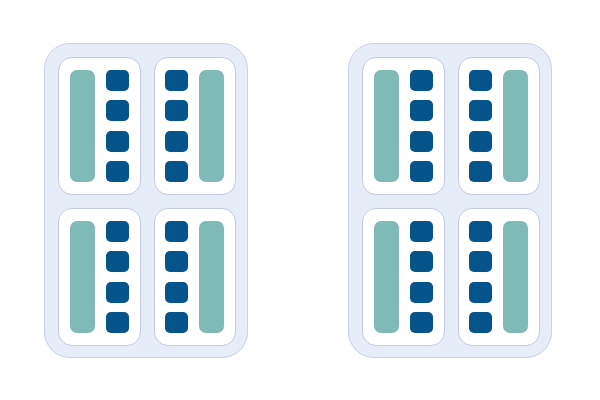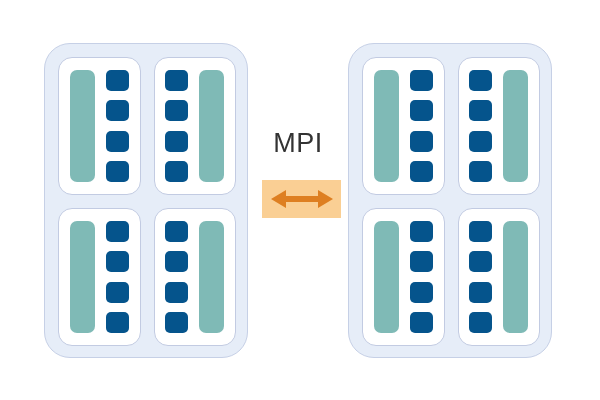--- a/index.html
+++ b/index.html
@@ -166,68 +166,60 @@
           <div class="core" style="background: rgb(5, 84, 140);"></div>
           <div class="core" style="background: rgb(5, 84, 140);"></div>
           <div class="core" style="background: rgb(5, 84, 140);"></div>
           <div class="core" style="background: rgb(5, 84, 140);"></div>
         </div>
       </div>
 
     </div>
   </div>
 
-  <div id="interconnect">
-    <div id="mpi-label" style="color: rgb(51, 51, 51);">MPI</div>
-    <div id="mpi-arrow-box" style="background: rgb(250, 207, 148);">
-      <svg width="62" height="22" viewBox="0 0 62 22">
-        <path d="M0 11 L15 2 L15 8 L47 8 L47 2 L62 11 L47 20 L47 14 L15 14 L15 20 Z" fill="#de7f21"></path>
-      </svg>
+
+  <div class="cluster" id="cluster-right" style="background: rgb(230, 237, 248); border-color: rgb(198, 208, 230);">
+    <div class="node-grid">
+
+      <div class="node-card">
+        <div class="mem-bar" style="background: rgb(127, 186, 182);"></div>
+        <div class="core-col">
+          <div class="core" style="background: rgb(5, 84, 140);"></div>
+          <div class="core" style="background: rgb(5, 84, 140);"></div>
+          <div class="core" style="background: rgb(5, 84, 140);"></div>
+          <div class="core" style="background: rgb(5, 84, 140);"></div>
+        </div>
+      </div>
+
+      <div class="node-card mirrored">
+        <div class="mem-bar" style="background: rgb(127, 186, 182);"></div>
+        <div class="core-col">
+          <div class="core" style="background: rgb(5, 84, 140);"></div>
+          <div class="core" style="background: rgb(5, 84, 140);"></div>
+          <div class="core" style="background: rgb(5, 84, 140);"></div>
+          <div class="core" style="background: rgb(5, 84, 140);"></div>
+        </div>
+      </div>
+
+      <div class="node-card">
+        <div class="mem-bar" style="background: rgb(127, 186, 182);"></div>
+        <div class="core-col">
+          <div class="core" style="background: rgb(5, 84, 140);"></div>
+          <div class="core" style="background: rgb(5, 84, 140);"></div>
+          <div class="core" style="background: rgb(5, 84, 140);"></div>
+          <div class="core" style="background: rgb(5, 84, 140);"></div>
+        </div>
+      </div>
+
+      <div class="node-card mirrored">
+        <div class="mem-bar" style="background: rgb(127, 186, 182);"></div>
+        <div class="core-col">
+          <div class="core" style="background: rgb(5, 84, 140);"></div>
+          <div class="core" style="background: rgb(5, 84, 140);"></div>
+          <div class="core" style="background: rgb(5, 84, 140);"></div>
+          <div class="core" style="background: rgb(5, 84, 140);"></div>
+        </div>
+      </div>
+
     </div>
   </div>
 
-  <div class="cluster" id="cluster-right" style="background: rgb(230, 237, 248); border-color: rgb(198, 208, 230);">
-    <div class="node-grid">
-
-      <div class="node-card">
-        <div class="mem-bar" style="background: rgb(127, 186, 182);"></div>
-        <div class="core-col">
-          <div class="core" style="background: rgb(5, 84, 140);"></div>
-          <div class="core" style="background: rgb(5, 84, 140);"></div>
-          <div class="core" style="background: rgb(5, 84, 140);"></div>
-          <div class="core" style="background: rgb(5, 84, 140);"></div>
-        </div>
-      </div>
-
-      <div class="node-card mirrored">
-        <div class="mem-bar" style="background: rgb(127, 186, 182);"></div>
-        <div class="core-col">
-          <div class="core" style="background: rgb(5, 84, 140);"></div>
-          <div class="core" style="background: rgb(5, 84, 140);"></div>
-          <div class="core" style="background: rgb(5, 84, 140);"></div>
-          <div class="core" style="background: rgb(5, 84, 140);"></div>
-        </div>
-      </div>
-
-      <div class="node-card">
-        <div class="mem-bar" style="background: rgb(127, 186, 182);"></div>
-        <div class="core-col">
-          <div class="core" style="background: rgb(5, 84, 140);"></div>
-          <div class="core" style="background: rgb(5, 84, 140);"></div>
-          <div class="core" style="background: rgb(5, 84, 140);"></div>
-          <div class="core" style="background: rgb(5, 84, 140);"></div>
-        </div>
-      </div>
-
-      <div class="node-card mirrored">
-        <div class="mem-bar" style="background: rgb(127, 186, 182);"></div>
-        <div class="core-col">
-          <div class="core" style="background: rgb(5, 84, 140);"></div>
-          <div class="core" style="background: rgb(5, 84, 140);"></div>
-          <div class="core" style="background: rgb(5, 84, 140);"></div>
-          <div class="core" style="background: rgb(5, 84, 140);"></div>
-        </div>
-      </div>
-
-    </div>
-  </div>
-
 </div>
 
 </body></html>

